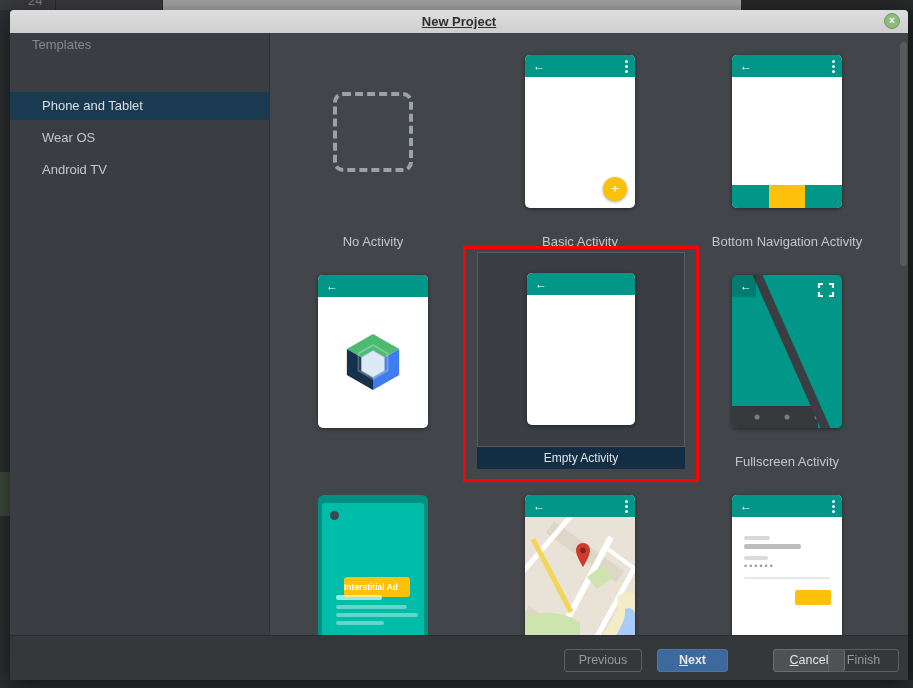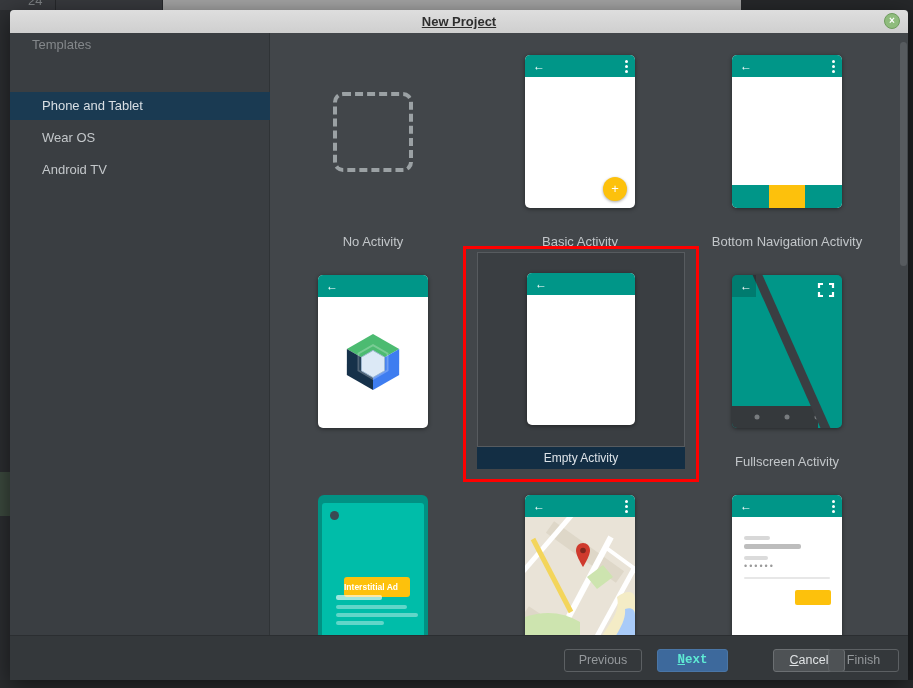--- a/index.html
+++ b/index.html
@@ -93,21 +93,21 @@
 
   .scrollbar { position:absolute; left:630px; top:9px; width:7px; height:224px;
     background:#575b5f; border-radius:4px; cursor:pointer; }
 
   
   .footer { left:10px; top:635px; width:898px; height:45px; background:#34383b; border-top:1px solid #2b2e31; }
   .btn { position:absolute; top:649px; height:23px; border-radius:3px; font-size:12.5px;
     text-align:center; cursor:pointer; }
   .btn .mn { display:block; line-height:21px; }
   .btn-disabled { border:1px solid #5c6063; color:#94989b; background:transparent; cursor:default; }
-  .btn-primary { background:#3D699C; border:1px solid #4a76a6; color:#5eead4; font-weight:bold;font-family:Liberation Mono, monospace; }
+  .btn-primary { background:#3D699C; border:1px solid #4a76a6; color:#e5e5e5; font-weight:bold; }
   .btn-normal { background:#4e5255; border:1px solid #6b6f72; color:#e0e3e5;margin-left:31px; }
   .btn-primary .mn::first-letter, .btn-normal .mn::first-letter { text-decoration:underline; }
   .btn-prev { left:564px; width:78px; } .btn-next { left:657px; width:71px; }
   .btn-cancel { left:742px; width:72px; } .btn-finish { left:828px; width:71px; }
 </style>
 </head>
 <body>
 
 <div class="screen">
 

